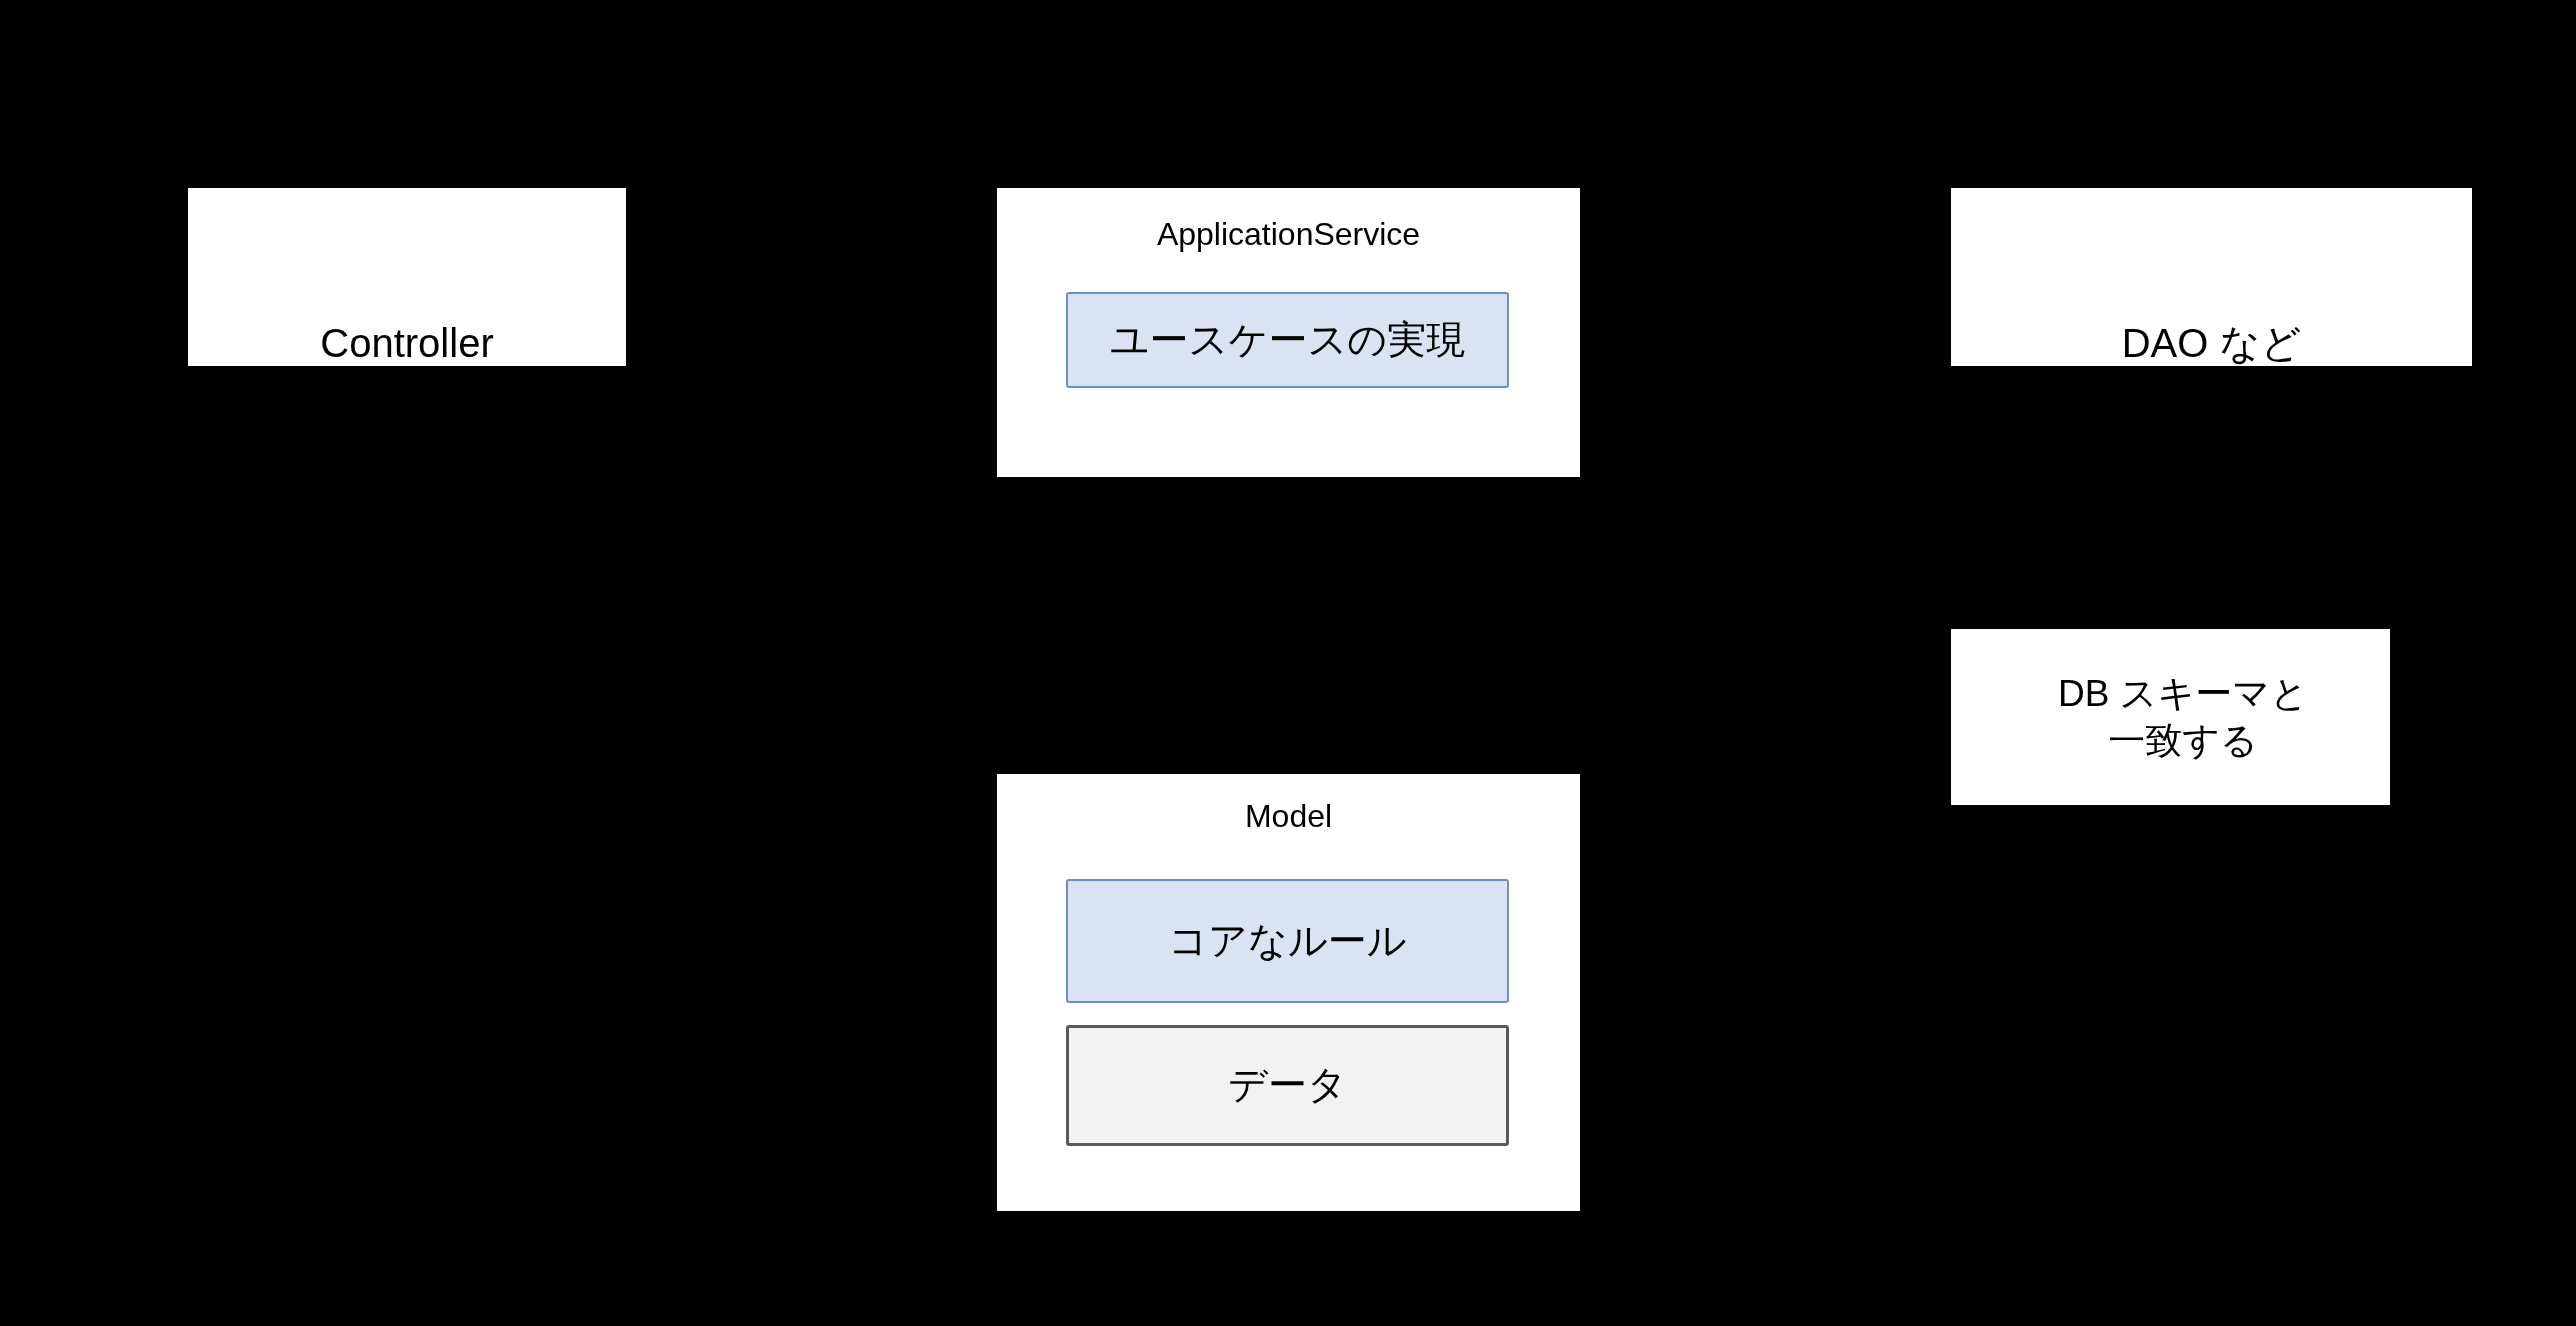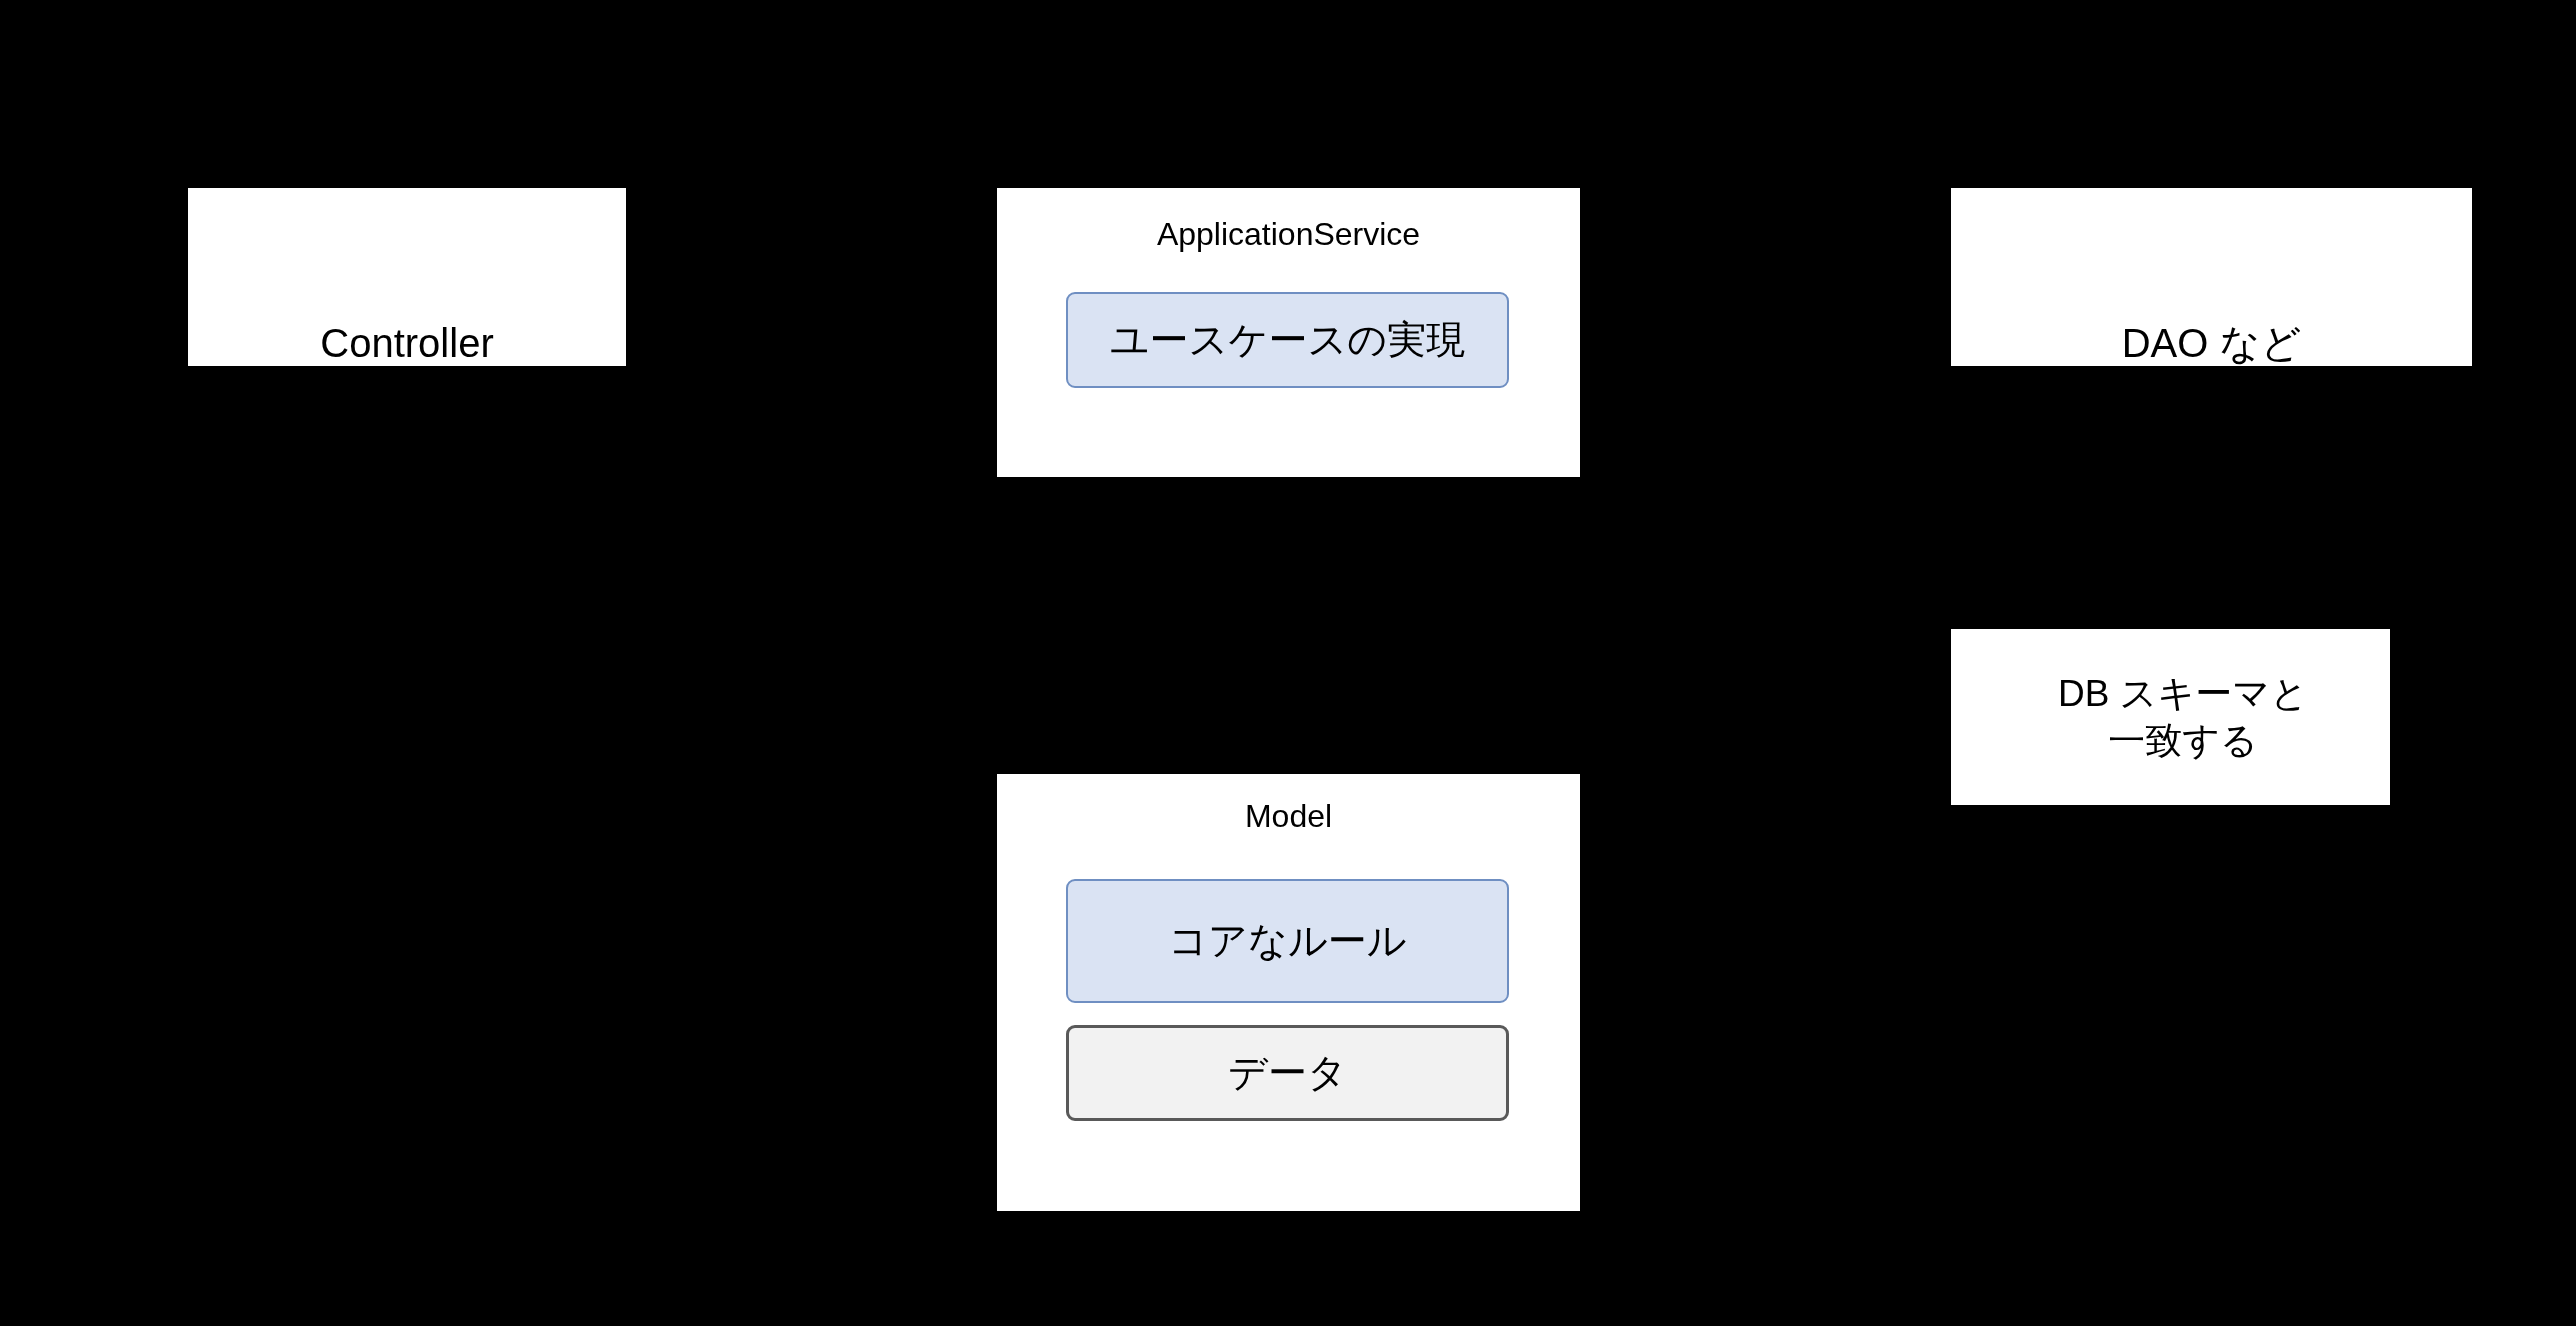--- a/index.html
+++ b/index.html
@@ -65,21 +65,21 @@
     white-space: nowrap;
   }
 
   
   .chip {
     position: absolute;
     box-sizing: border-box;
     display: flex;
     align-items: center;
     justify-content: center;
-    border-radius: 9px;
+    border-radius: 3px;
     font-size: 39px;
     line-height: 1.15;
     color: #000000;
     white-space: nowrap;
   }
   .chip.blue {
     background: #dae3f3;
     border: 2.8px solid #6f8fc2;
   }
   .chip.gray {
@@ -112,19 +112,19 @@
       <span class="note-line">DB スキーマと</span>
       <span class="note-line">一致する</span>
     </div>
   </div>
 
   <div class="layer-box titled" style="left:997px; top:774px; width:583px; height:437px;">
     <span class="layer-title" style="margin-top:24px;">Model</span>
     <div class="chip blue" style="left:69px; top:105px; width:443px; height:124px;">
       <span>コアなルール</span>
     </div>
-    <div class="chip gray" style="left:69px; top:251px; width:443px; height:96px;">
+    <div class="chip gray" style="left:69px; top:251px; width:443px; height:121px;">
       <span>データ</span>
     </div>
   </div>
 
 </div>
 
 
 </body></html>

